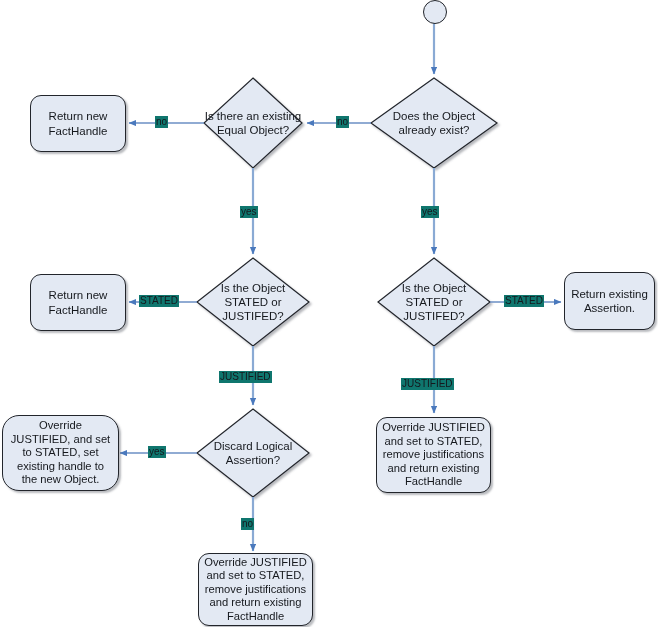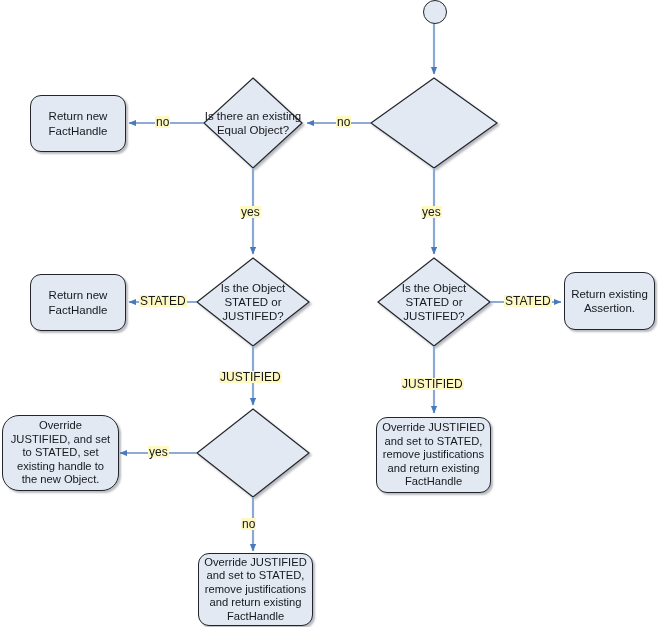--- a/index.html
+++ b/index.html
@@ -58,23 +58,23 @@
     justify-content: center;
     text-align: center;
     color: #15181d;
     font-size: 11.5px;
     line-height: 14.2px;
     pointer-events: none;
   }
   .edge-label {
     position: absolute;
     color: #15181d;
-    font-size: 12px;
+    font-size: 10px;
     line-height: 12px;
-    background: #fef9c3;
+    background: #0f766e;
     white-space: nowrap;
     padding: 0 1px;
   }
   .start-node {
     position: absolute;
     border-radius: 50%;
     background: #e3e9f3;
     border: 1.6px solid #22252b;
   }
 </style>
@@ -123,33 +123,39 @@
      override box right --&gt;
     <line x1="434" y1="346" x2="434" y2="413" stroke="#8aaad4" stroke-width="2.2" marker-end="url(#arrow)"></line>
      override set existing handle --&gt;
     <line x1="197" y1="453" x2="120" y2="453" stroke="#6b8fc4" stroke-width="1.6" marker-end="url(#arrow)"></line>
      override bottom --&gt;
     <line x1="253" y1="497" x2="253" y2="551" stroke="#8aaad4" stroke-width="2.2" marker-end="url(#arrow)"></line>
   </svg>
 
   <div class="start-node" style="left:423px; top:0px; width:22px; height:22px;"></div>
 
+  <div class="diamond-label" style="left:379px; top:95px; width:110px; height:56px;">
+    <span>Does the Object already exist?</span>
+  </div>
 
   <div class="diamond-label" style="left:204px; top:95px; width:98px; height:56px;align-items:center;">
     <span>Is there an existing Equal Object?</span>
   </div>
 
   <div class="diamond-label" style="left:200px; top:272px; width:106px; height:60px;">
     <span>Is the Object STATED or JUSTIFED?</span>
   </div>
 
   <div class="diamond-label" style="left:381px; top:272px; width:106px; height:60px;">
     <span>Is the Object STATED or JUSTIFED?</span>
   </div>
 
+  <div class="diamond-label" style="left:198px; top:430px; width:110px; height:46px;">
+    <span>Discard Logical Assertion?</span>
+  </div>
 
   <div class="node box" style="left:30px; top:95px; width:96px; height:57px;">
     <span>Return new FactHandle</span>
   </div>
 
   <div class="node box" style="left:30px; top:274px; width:96px; height:57px;">
     <span>Return new FactHandle</span>
   </div>
 
   <div class="node box" style="left:564px; top:272px; width:91px; height:58px;">

